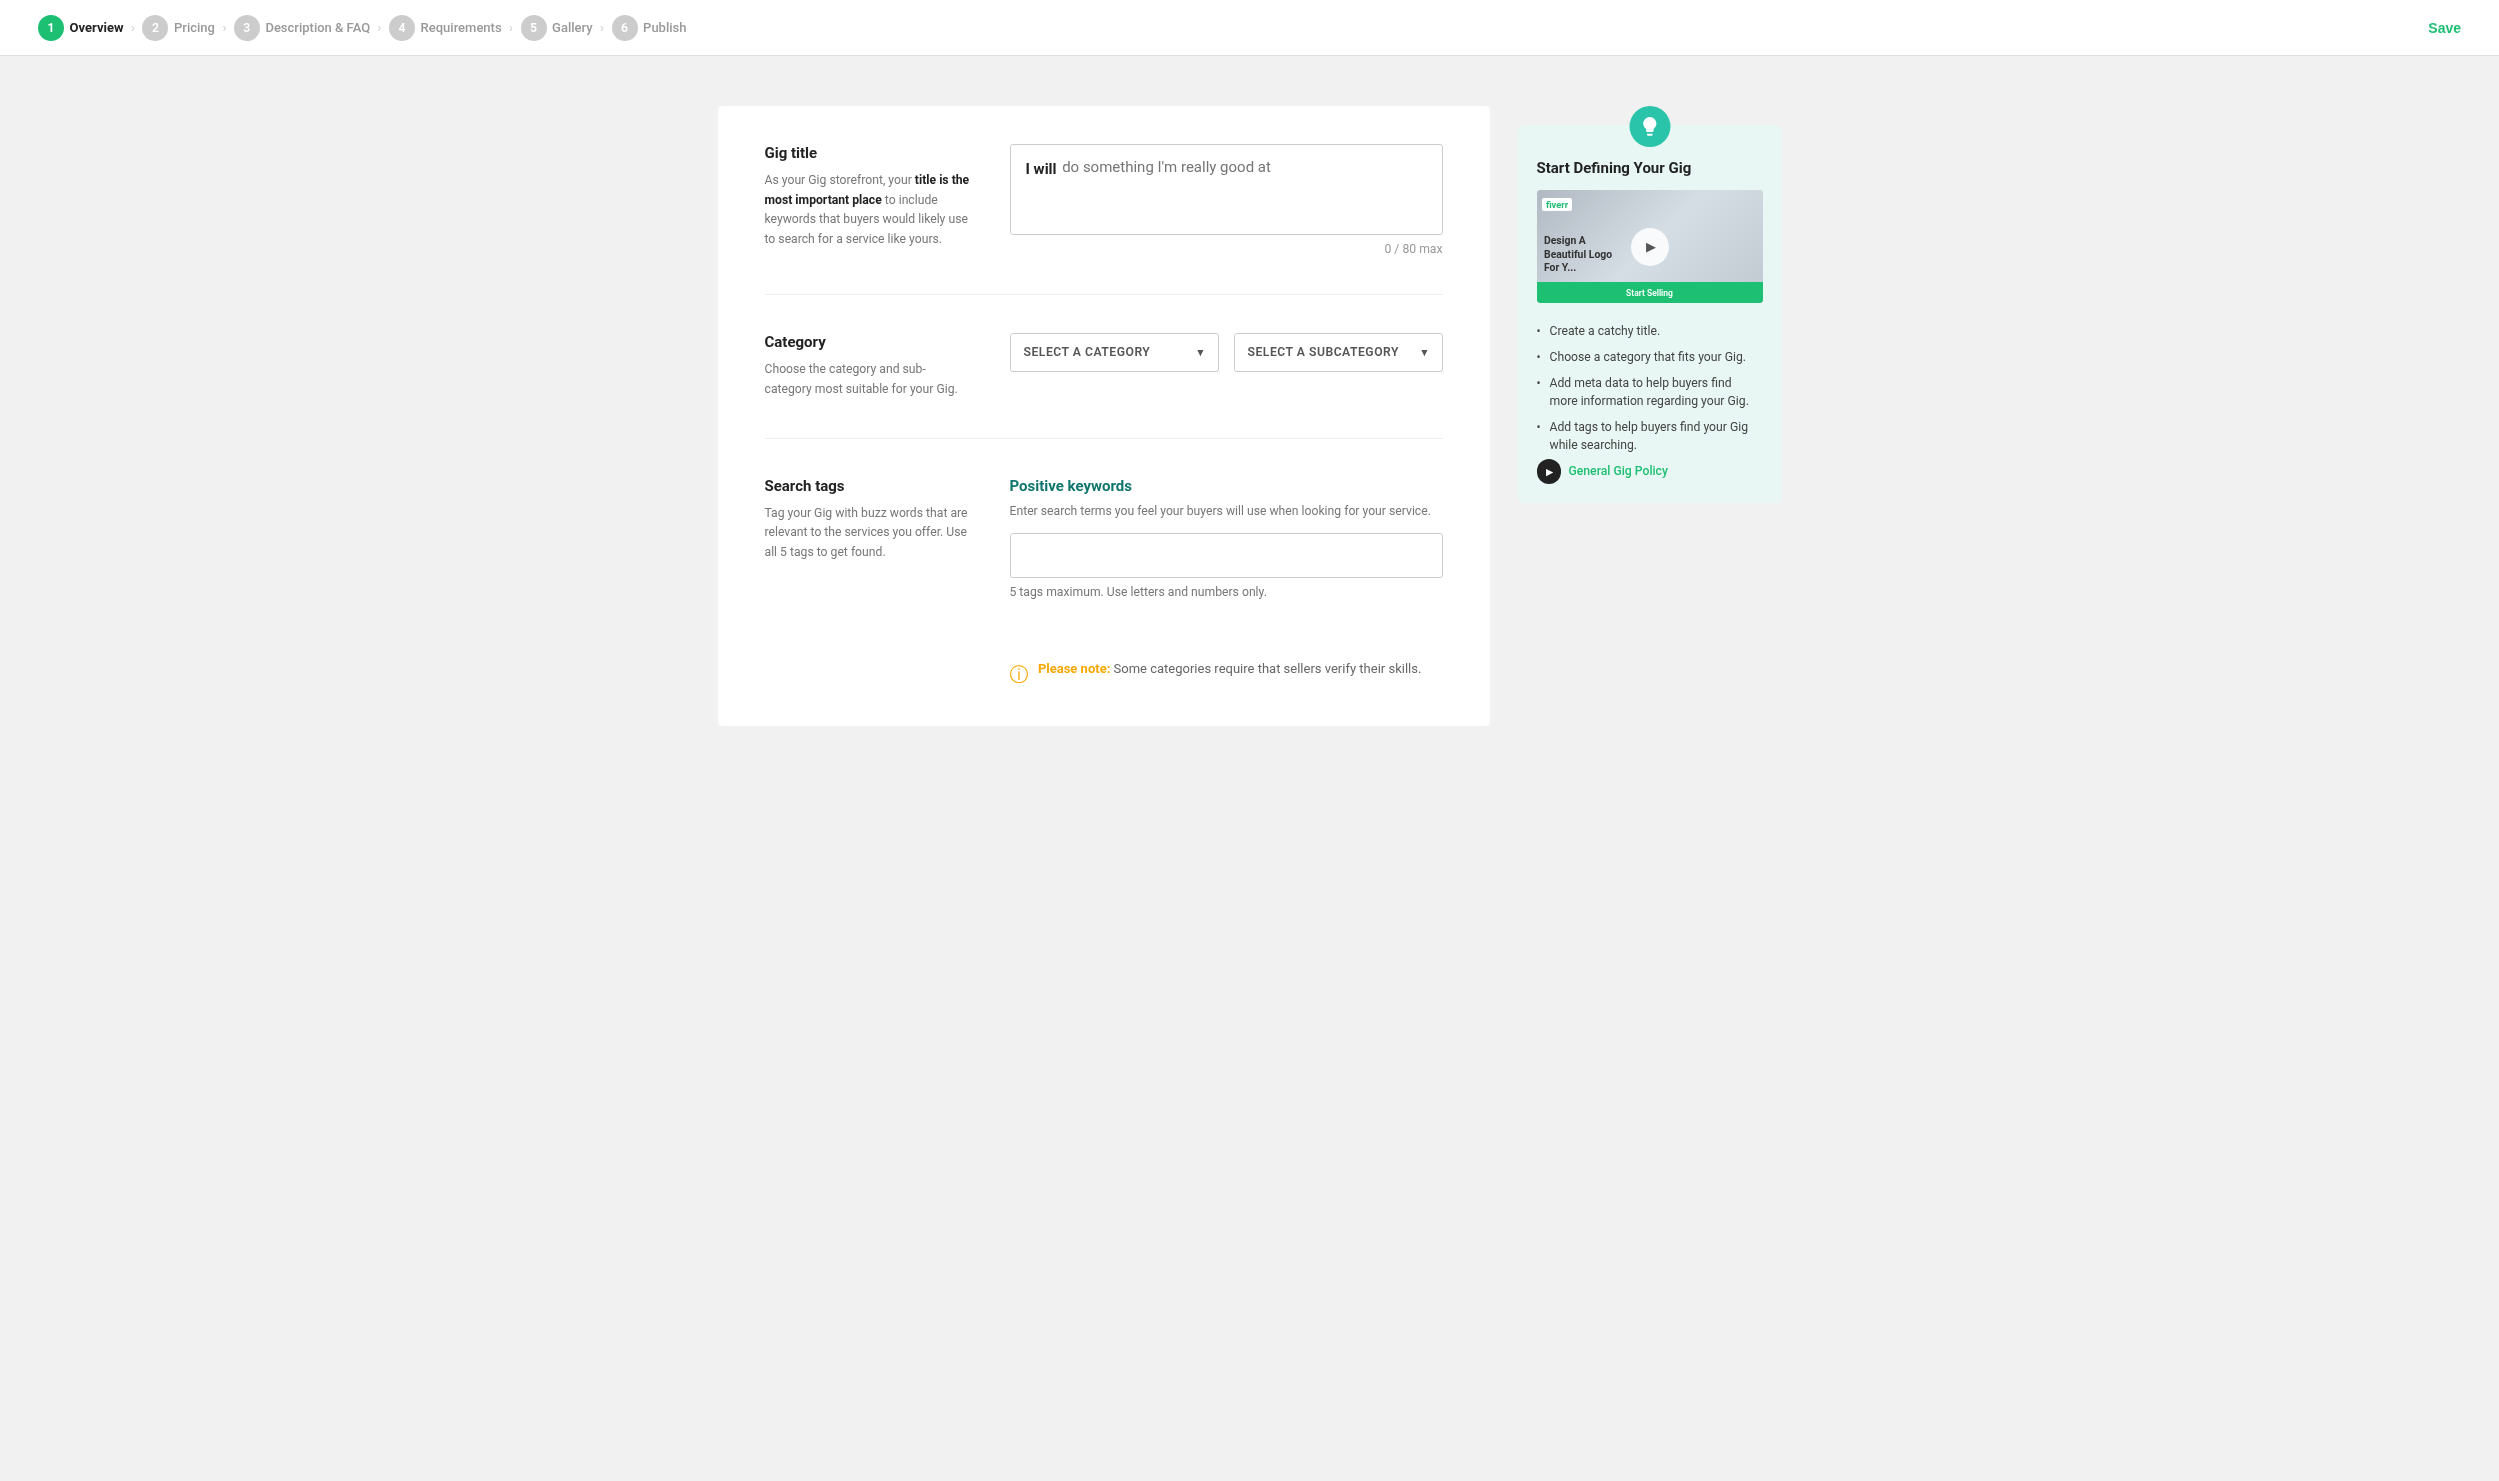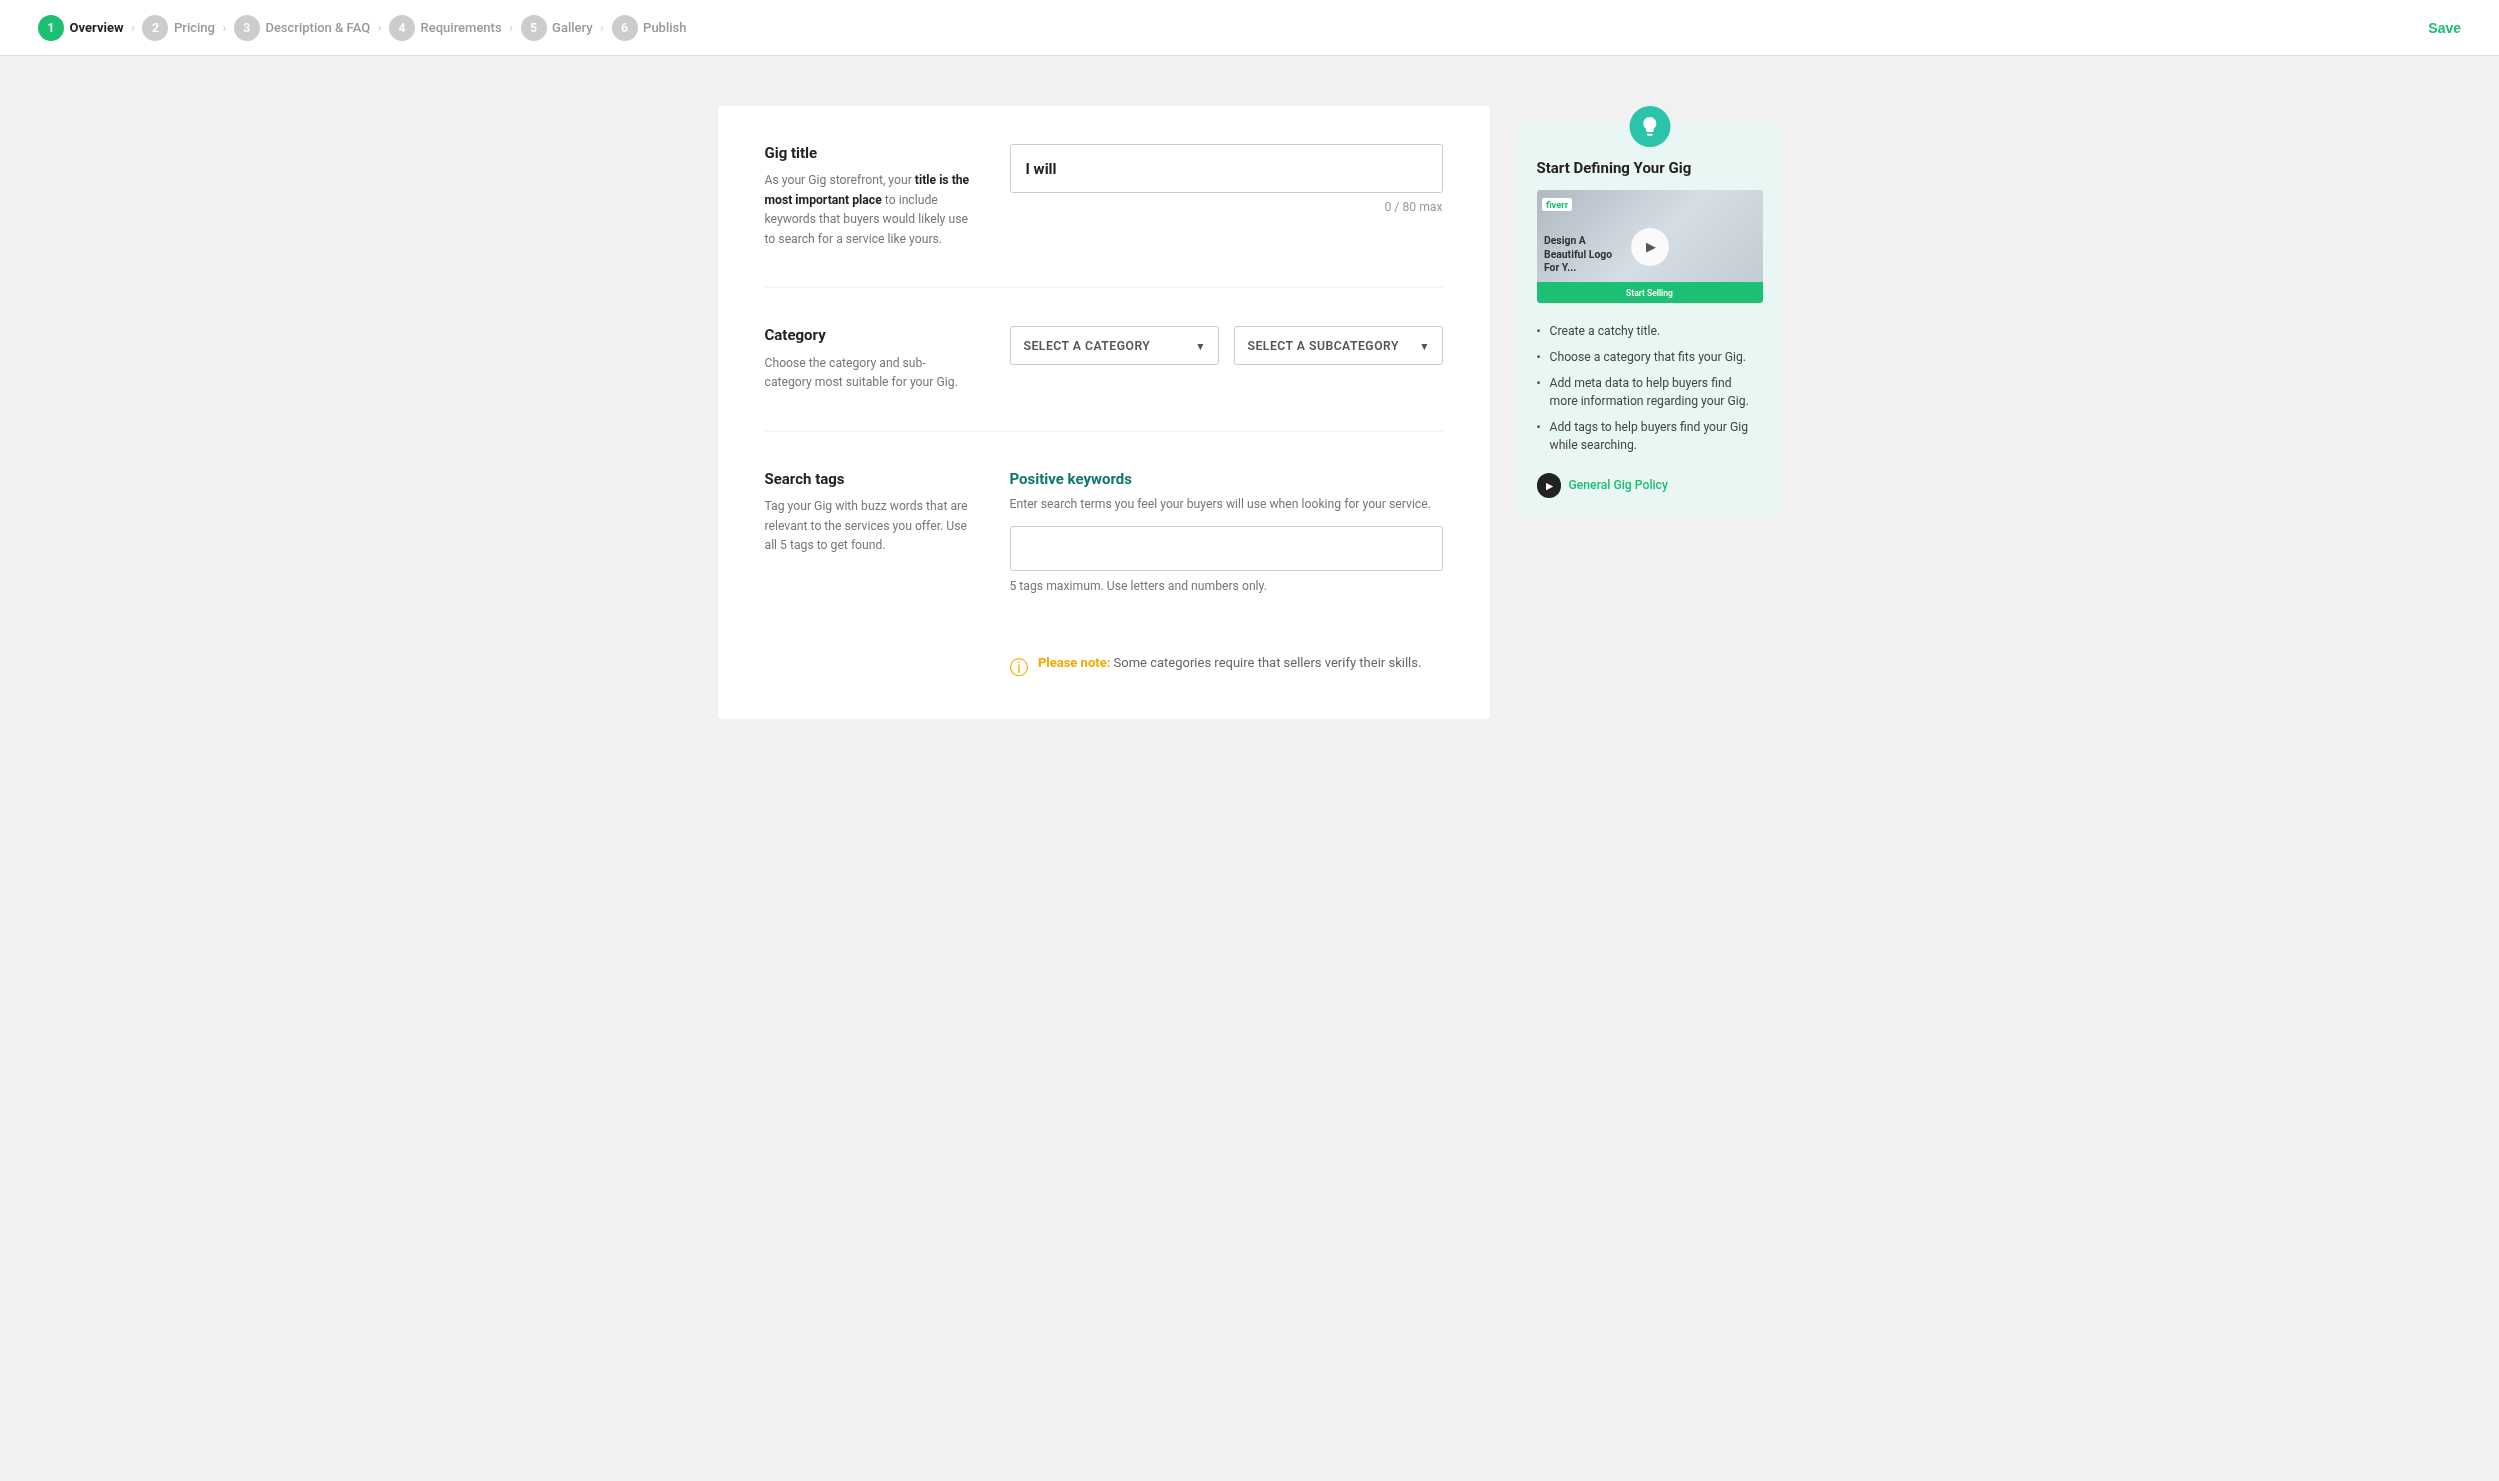--- a/index.html
+++ b/index.html
@@ -342,21 +342,21 @@
     }
     .play-btn::after {
       content: '▶';
       font-size: 13px;
       color: #555;
       margin-left: 2.8px;
     }
     .tip-list {
       list-style: none;
       padding: 0;
-      margin-bottom: 15px;
+      margin-bottom: 1px;
     }
     .tip-list li {
       font-size: 12.2px;
       color: #444;
       padding: 3.8px 0 3.8px 13px;
       position: relative;
       line-height: 1.5;
     }
     .tip-list li::before {
       content: '•';
@@ -486,20 +486,21 @@
         <h3>Gig title</h3>
         <p>
           <span>As your Gig storefront, your</span>
           <strong>title is the most important place</strong>
           <span>to include keywords that buyers would likely use to search for a service like yours.</span>
         </p>
       </div>
       <div class="section-input">
         <div class="gig-title-wrapper">
           <span class="gig-title-prefix">I will</span>
+          <textarea class="gig-title-input" placeholder="do something I'm really good at" style=""></textarea>
         </div>
         <div class="char-count">0 / 80 max</div>
       </div>
     </div>
 
     <div class="form-section">
       <div class="section-label">
         <h3>Category</h3>
         <p>Choose the category and sub-category most suitable for your Gig.</p>
       </div>

